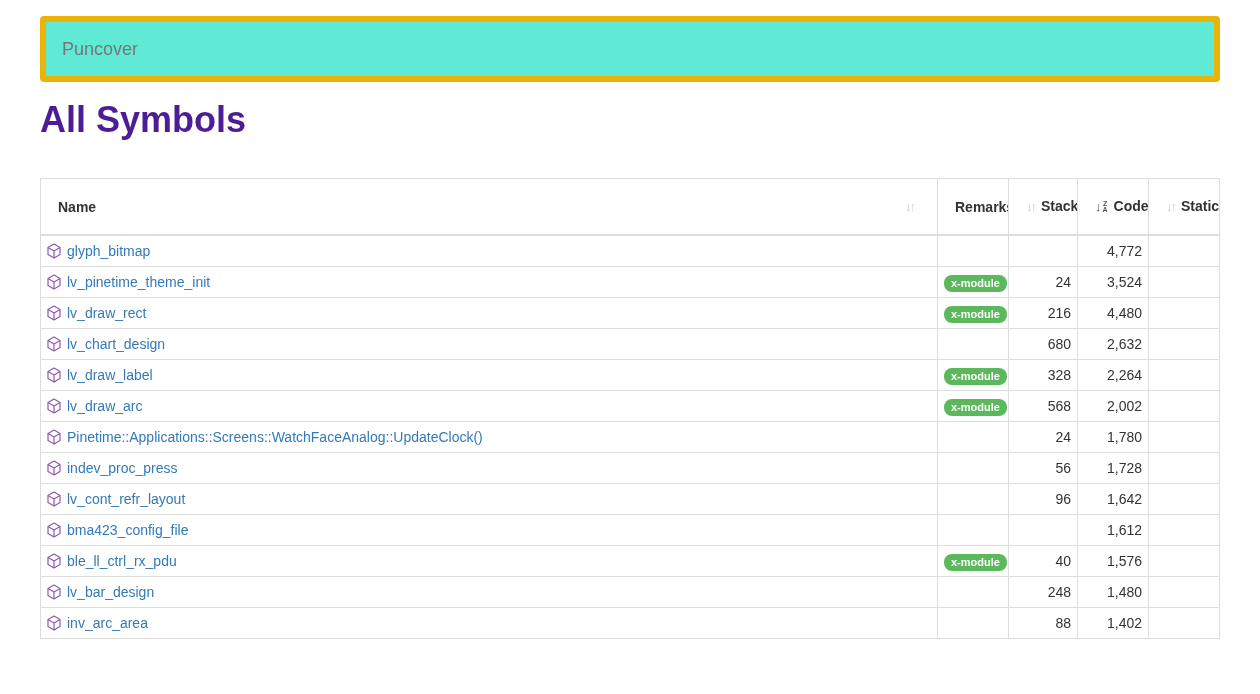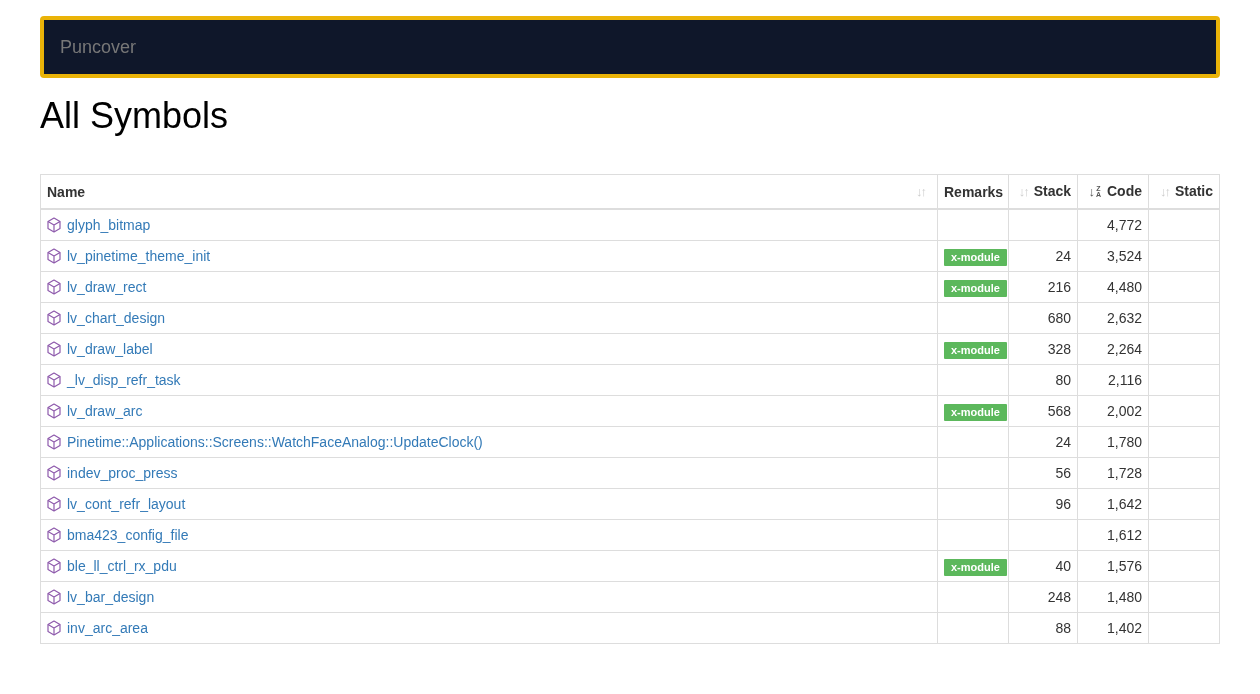--- a/index.html
+++ b/index.html
@@ -6,54 +6,54 @@
   body{
     width:1260px;height:694px;overflow:hidden;background:#fff;
     font-family:"Liberation Sans","DejaVu Sans",sans-serif;
     font-size:14px;color:#333;
   }
   .container{margin:0 40px}
 
   
   .navbar{
     margin-top:16px;height:54px;
-    background:#0f172a;border:4px solid #eab308;border-radius:4px;
+    background:#5eead4;border:6px solid #eab308;border-radius:4px;
     display:flex;align-items:center;
   }
   .navbar-brand{padding:0 16px;font-size:18px;color:#777;text-decoration:none;cursor:pointer}
 
   
   h1.page-title{
     margin:18px 0 0;font-size:36px;line-height:40px;
-    font-weight:400;color:#000000;
+    font-weight:700;color:#4c1d95;
   }
 
   
   table.symbols{
     border-collapse:collapse;margin-top:38px;width:100%;table-layout:fixed;
   }
   .symbols th,.symbols td{
     border:1px solid #ddd;padding:5px 6px;line-height:20px;
     vertical-align:middle;white-space:nowrap;overflow:hidden;
   }
   .symbols thead th{
-    padding:6px;border-bottom-width:2px;font-weight:bold;color:#333;
+    padding:17px;border-bottom-width:2px;font-weight:bold;color:#333;
     cursor:pointer;
   }
   .th-flex{display:flex;align-items:center;justify-content:space-between}
   .right{text-align:right}
 
   a.symbol-link{color:#337ab7;text-decoration:none;cursor:pointer}
 
   .cube-icon{vertical-align:-3px;margin-right:6px}
 
   .xmodule-badge{
     display:inline-block;background:#5cb85c;color:#fff;
     font-size:11px;font-weight:bold;line-height:13px;
-    padding:2px 7px;border-radius:1px;
+    padding:2px 7px;border-radius:8px;
   }
 
   
   .sort-unsorted{
     color:#ccc;font-weight:bold;font-size:13px;letter-spacing:-2px;
     margin-right:6px;
   }
   .sort-desc{display:inline-flex;align-items:center;margin-right:6px;color:#555}
   .sort-desc .arrow{font-size:13px;font-weight:bold;letter-spacing:0}
   .sort-desc .za{
@@ -179,34 +179,20 @@
     <td class="right">2,264</td>
     <td class="right"></td>
   </tr>
         <tr>
     <td>
       <svg class="cube-icon" width="14" height="16" viewBox="0 0 14 16">
         <g fill="none" stroke="#8e5aac" stroke-width="1.2" stroke-linejoin="round">
           <path d="M7 1 L13 4.5 V11.5 L7 15 L1 11.5 V4.5 Z"></path>
           <path d="M1 4.5 L7 8 L13 4.5 M7 8 V15"></path>
         </g>
-      </svg><a class="symbol-link">_lv_disp_refr_task</a>
-    </td>
-    <td class="right"></td>
-    <td class="right">80</td>
-    <td class="right">2,116</td>
-    <td class="right"></td>
-  </tr>
-        <tr>
-    <td>
-      <svg class="cube-icon" width="14" height="16" viewBox="0 0 14 16">
-        <g fill="none" stroke="#8e5aac" stroke-width="1.2" stroke-linejoin="round">
-          <path d="M7 1 L13 4.5 V11.5 L7 15 L1 11.5 V4.5 Z"></path>
-          <path d="M1 4.5 L7 8 L13 4.5 M7 8 V15"></path>
-        </g>
       </svg><a class="symbol-link">lv_draw_arc</a>
     </td>
     <td class="right"><span class="xmodule-badge">x-module</span></td>
     <td class="right">568</td>
     <td class="right">2,002</td>
     <td class="right"></td>
   </tr>
         <tr>
     <td>
       <svg class="cube-icon" width="14" height="16" viewBox="0 0 14 16">

